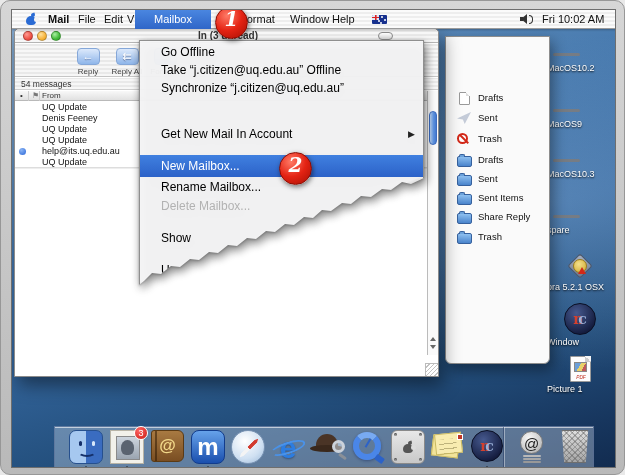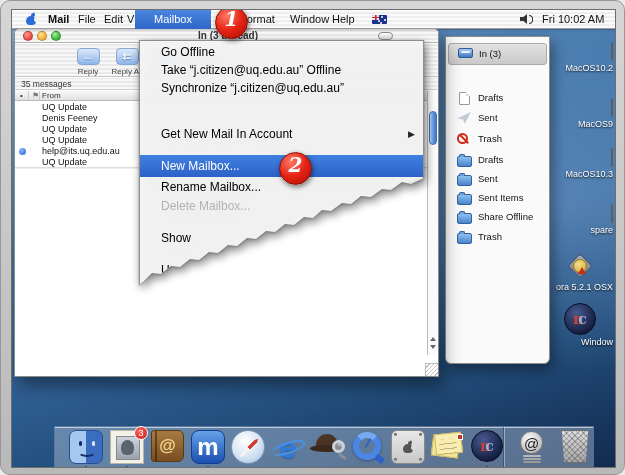--- a/index.html
+++ b/index.html
@@ -100,21 +100,21 @@
   .mi .sc{position:absolute;right:16px;top:0;font-size:11px;color:#222;}
   .mi .ar{position:absolute;right:8px;top:0;font-size:9px;color:#222;}
   .mi.sel{background:linear-gradient(#4080e0,#2c62c8);color:#fff;height:22px;line-height:22px;}
   .mi.dis{color:#b2b2b2;}
   
   .badge{position:absolute;width:33px;height:33px;border-radius:50%;z-index:60;
     background:radial-gradient(circle at 35% 28%,#ff7a66,#e42313 50%,#a50f03 100%);
     border:1px solid #8a0c02;color:#fff;text-align:center;line-height:31px;
     font:italic bold 20px "DejaVu Serif",serif;box-shadow:1px 2px 5px rgba(0,0,0,.5);}
   
-  .dicon{position:absolute;left:535px;width:66px;text-align:right;z-index:3;}
+  .dicon{position:absolute;left:535px;width:66px;text-align:left;z-index:3;}
   .dicon .lbl{display:block;margin-top:2px;font-size:9px;color:#fff;text-shadow:0 1px 2px rgba(0,0,0,.9);}
   .ic-hd{width:38px;height:27px;margin:0 auto;border-radius:3px;border:1px solid #5a5f66;position:relative;
     background:linear-gradient(#f2f2f2 0%,#c2c6cc 45%,#8f959e 100%);box-shadow:inset 0 1px 0 #fff;}
   .ic-hd i{position:absolute;left:5px;bottom:4px;width:27px;height:3px;background:#767c84;border-radius:2px;}
   .ic-eud{position:relative;width:34px;height:27px;margin:0 auto;}
   .ic-eud .dm{position:absolute;left:8px;top:4px;width:18px;height:18px;background:linear-gradient(135deg,#aab2c2,#6e7688);transform:rotate(45deg);border-radius:3px;border:1px solid #4e5666;}
   .ic-eud .cd{position:absolute;left:10px;top:6px;width:14px;height:14px;border-radius:50%;background:radial-gradient(circle at 40% 35%,#f4e08a,#d0a82c);border:1px solid #9a7a18;}
   .ic-eud .rd{position:absolute;left:15px;top:14px;width:0;height:0;border-left:4px solid transparent;border-right:4px solid transparent;border-bottom:7px solid #d22818;}
   .ic-vnc{position:relative;width:32px;height:32px;margin:0 auto;border-radius:50%;
     background:radial-gradient(circle at 38% 30%,#46598e,#141c3e 75%);border:1px solid #0a0f24;
@@ -202,21 +202,21 @@
       <div class="tbi" style="left:90px">
         <span class="tb-blue">⇇</span>
         <span class="lbl">Reply All</span>
       </div>
       <div class="tbi" style="left:128px">
         <span class="tb-blue">→</span>
         <span class="lbl">Forward</span>
       </div>
     </div>
     <div id="statusbar" class="pins">
-      <span style="position:absolute;left:6px">35 messages</span>
+      <span style="position:absolute;left:6px">54 messages</span>
     </div>
     <div id="colhead">
       <span style="position:absolute;left:5px">•</span>
       <span style="position:absolute;left:17px;color:#777">⚑</span>
       <span style="position:absolute;left:27px">From</span>
       <span class="csep" style="left:13px"></span>
       <span class="csep" style="left:24px"></span>
     </div>
     <div class="mrow" style="top:73px">
           <span>UQ Update</span>
@@ -240,26 +240,20 @@
     <div id="listend"></div>
     <div id="vscroll">
       <div id="vthumb"></div>
       <i class="sarr up"></i>
       <i class="sarr dn"></i>
     </div>
     <div id="resize"></div>
   </div>
 
   <div id="drawer">
-    <div class="drow sel" style="top:6px">
-      <span class="ich ic-tray">
-            <i></i>
-          </span>
-      <span class="lbl">In (3)</span>
-    </div>
     <div class="drow" style="top:51px">
       <span class="ich ic-doc">
             <i></i>
           </span>
       <span class="lbl">Drafts</span>
     </div>
     <div class="drow" style="top:71px">
       <span class="ich ic-plane"></span>
       <span class="lbl">Sent</span>
     </div>
@@ -284,21 +278,21 @@
     <div class="drow" style="top:151px">
       <span class="ich ic-folder">
             <i></i>
           </span>
       <span class="lbl">Sent Items</span>
     </div>
     <div class="drow" style="top:170px">
       <span class="ich ic-folder">
             <i></i>
           </span>
-      <span class="lbl">Share Offline</span>
+      <span class="lbl">Share Reply</span>
     </div>
     <div class="drow" style="top:190px">
       <span class="ich ic-folder">
             <i></i>
           </span>
       <span class="lbl">Trash</span>
     </div>
   </div>
 
   <div class="dicon" style="top:33px">
@@ -324,20 +318,28 @@
           <i class="rd"></i>
     </span>
     <span class="lbl">ora 5.2.1 OSX</span>
   </div>
   <div class="dicon" style="top:293px">
     <span class="ic-vnc" style="margin:0 auto">
       <i class="n">n</i>
           <i class="c">c</i>
     </span>
     <span class="lbl">Window</span>
+  </div>
+  <div class="dicon" style="top:346px">
+    <span class="ic-pdf" style="display:block">
+      <i class="fold"></i>
+          <i class="art"></i>
+          <i class="tag">PDF</i>
+    </span>
+    <span class="lbl">Picture 1</span>
   </div>
 
   <div id="menubar">
     <div class="apple lite" style="left:14px;top:3px">
       <i class="bd"></i>
           <i class="bt"></i>
           <i class="lf"></i>
     </div>
     <span class="mb-it" style="left:36px;font-weight:bold">Mail</span>
     <span class="mb-it" style="left:66px">File</span>

